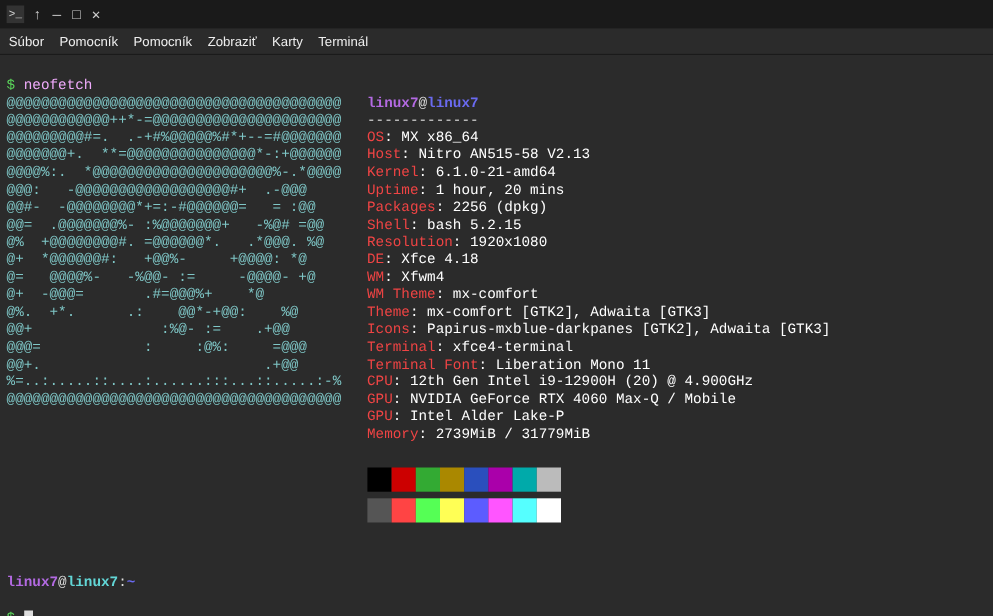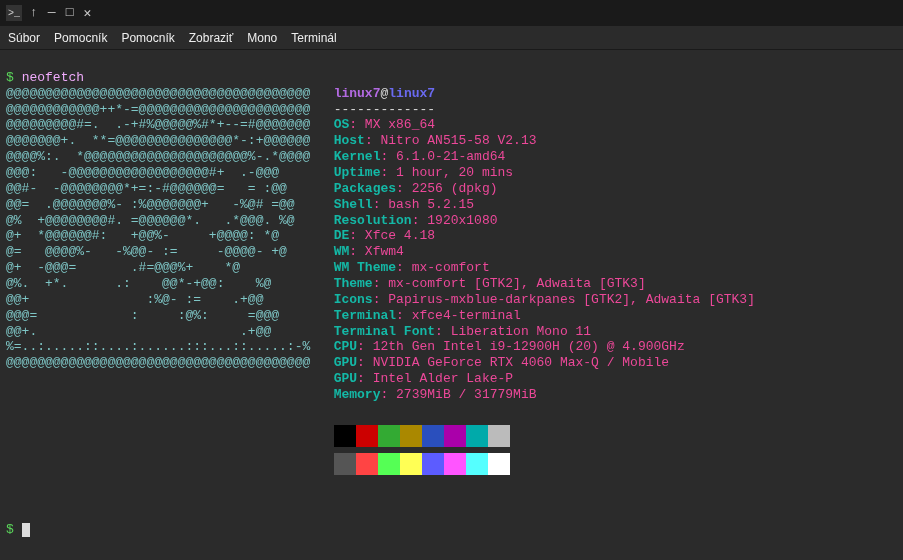--- a/index.html
+++ b/index.html
@@ -47,22 +47,22 @@
     color: #ccc;
     line-height: 1.22;
     font-size: 13px;
     white-space: pre;
   }
   .prompt-dollar { color: #5bd75b; }
   .cmd { color: #f0abfc; }
   .row { display:flex; }
   .ascii { color: #7fc7c7; }
   .info { margin-left: 16px; }
-  .key { color: #14b8a6; font-weight: bold; }
-  .val { color: #ec4899; }
+  .key { color: #ef4444; font-weight: normal; }
+  .val { color: #ffffff; }
   .user { color: #b36ae2; font-weight: bold;}
   .at { color: #ddd; }
   .host { color: #6a6af0; font-weight: bold;}
   .dashes { color:#ddd;}
   .swatches { display:flex; margin-top:6px; margin-left:16px;}
   .sw { width:22px; height:22px; }
   .prompt-line .user2 { color:#b36ae2; font-weight:bold;}
   .prompt-line .host2 { color:#62d6d6; font-weight:bold;}
   .prompt-line .path { color:#6a6af0; font-weight:bold;}
   .prompt-line .sep { color:#ddd;}
@@ -79,22 +79,23 @@
     <span>□</span>
     <span>✕</span>
   </div>
 </div>
 
 <div class="menubar">
   <span>Súbor</span>
   <span>Pomocník</span>
   <span>Pomocník</span>
   <span>Zobraziť</span>
-  <span>Mono</span>
+  <span>Karty</span>
   <span>Terminál</span>
 </div>
 
 <div class="term">
 <span class="prompt-dollar">$</span> <span class="cmd">neofetch</span>
 <div id="neofetch-body"><div class="row"><span class="ascii">@@@@@@@@@@@@@@@@@@@@@@@@@@@@@@@@@@@@@@@   </span><span class="info" style="margin-left: 0px;"><span class="user">linux7</span><span class="at">@</span><span class="host">linux7</span></span></div><div class="row"><span class="ascii">@@@@@@@@@@@@++*-=@@@@@@@@@@@@@@@@@@@@@@   </span><span class="info" style="margin-left: 0px;"><span class="dashes">-------------</span></span></div><div class="row"><span class="ascii">@@@@@@@@@#=.  .-+#%@@@@@%#*+--=#@@@@@@@   </span><span class="info" style="margin-left: 0px;"><span class="key">OS</span><span class="val">: MX x86_64</span></span></div><div class="row"><span class="ascii">@@@@@@@+.  **=@@@@@@@@@@@@@@@*-:+@@@@@@   </span><span class="info" style="margin-left: 0px;"><span class="key">Host</span><span class="val">: Nitro AN515-58 V2.13</span></span></div><div class="row"><span class="ascii">@@@@%:.  *@@@@@@@@@@@@@@@@@@@@@%-.*@@@@   </span><span class="info" style="margin-left: 0px;"><span class="key">Kernel</span><span class="val">: 6.1.0-21-amd64</span></span></div><div class="row"><span class="ascii">@@@:   -@@@@@@@@@@@@@@@@@@#+  .-@@@       </span><span class="info" style="margin-left: 0px;"><span class="key">Uptime</span><span class="val">: 1 hour, 20 mins</span></span></div><div class="row"><span class="ascii">@@#-  -@@@@@@@@*+=:-#@@@@@@=   = :@@      </span><span class="info" style="margin-left: 0px;"><span class="key">Packages</span><span class="val">: 2256 (dpkg)</span></span></div><div class="row"><span class="ascii">@@=  .@@@@@@@%- :%@@@@@@@+   -%@# =@@     </span><span class="info" style="margin-left: 0px;"><span class="key">Shell</span><span class="val">: bash 5.2.15</span></span></div><div class="row"><span class="ascii">@%  +@@@@@@@@#. =@@@@@@*.   .*@@@. %@     </span><span class="info" style="margin-left: 0px;"><span class="key">Resolution</span><span class="val">: 1920x1080</span></span></div><div class="row"><span class="ascii">@+  *@@@@@@#:   +@@%-     +@@@@: *@       </span><span class="info" style="margin-left: 0px;"><span class="key">DE</span><span class="val">: Xfce 4.18</span></span></div><div class="row"><span class="ascii">@=   @@@@%-   -%@@- :=     -@@@@- +@      </span><span class="info" style="margin-left: 0px;"><span class="key">WM</span><span class="val">: Xfwm4</span></span></div><div class="row"><span class="ascii">@+  -@@@=       .#=@@@%+    *@            </span><span class="info" style="margin-left: 0px;"><span class="key">WM Theme</span><span class="val">: mx-comfort</span></span></div><div class="row"><span class="ascii">@%.  +*.      .:    @@*-+@@:    %@        </span><span class="info" style="margin-left: 0px;"><span class="key">Theme</span><span class="val">: mx-comfort [GTK2], Adwaita [GTK3]</span></span></div><div class="row"><span class="ascii">@@+               :%@- :=    .+@@         </span><span class="info" style="margin-left: 0px;"><span class="key">Icons</span><span class="val">: Papirus-mxblue-darkpanes [GTK2], Adwaita [GTK3]</span></span></div><div class="row"><span class="ascii">@@@=            :     :@%:     =@@@       </span><span class="info" style="margin-left: 0px;"><span class="key">Terminal</span><span class="val">: xfce4-terminal</span></span></div><div class="row"><span class="ascii">@@+.                          .+@@        </span><span class="info" style="margin-left: 0px;"><span class="key">Terminal Font</span><span class="val">: Liberation Mono 11</span></span></div><div class="row"><span class="ascii">%=..:.....::....:......:::...::.....:-%   </span><span class="info" style="margin-left: 0px;"><span class="key">CPU</span><span class="val">: 12th Gen Intel i9-12900H (20) @ 4.900GHz</span></span></div><div class="row"><span class="ascii">@@@@@@@@@@@@@@@@@@@@@@@@@@@@@@@@@@@@@@@   </span><span class="info" style="margin-left: 0px;"><span class="key">GPU</span><span class="val">: NVIDIA GeForce RTX 4060 Max-Q / Mobile</span></span></div><div class="row"><span class="ascii">                                          </span><span class="info" style="margin-left: 0px;"><span class="key">GPU</span><span class="val">: Intel Alder Lake-P</span></span></div><div class="row"><span class="ascii">                                          </span><span class="info" style="margin-left: 0px;"><span class="key">Memory</span><span class="val">: 2739MiB / 31779MiB</span></span></div><div class="row"><span class="ascii">                                          </span><span class="info" style="margin-left: 0px;"></span></div><div class="row"><span class="ascii">                                          </span><div class="swatches" style="margin-left: 0px;"><div class="sw" style="background: rgb(0, 0, 0);"></div><div class="sw" style="background: rgb(204, 0, 0);"></div><div class="sw" style="background: rgb(51, 170, 51);"></div><div class="sw" style="background: rgb(170, 136, 0);"></div><div class="sw" style="background: rgb(42, 79, 189);"></div><div class="sw" style="background: rgb(170, 0, 170);"></div><div class="sw" style="background: rgb(0, 170, 170);"></div><div class="sw" style="background: rgb(187, 187, 187);"></div></div></div><div class="row"><span class="ascii">                                          </span><div class="swatches" style="margin-left: 0px;"><div class="sw" style="background: rgb(85, 85, 85);"></div><div class="sw" style="background: rgb(255, 68, 68);"></div><div class="sw" style="background: rgb(85, 255, 85);"></div><div class="sw" style="background: rgb(255, 255, 85);"></div><div class="sw" style="background: rgb(92, 92, 255);"></div><div class="sw" style="background: rgb(255, 85, 255);"></div><div class="sw" style="background: rgb(85, 255, 255);"></div><div class="sw" style="background: rgb(255, 255, 255);"></div></div></div></div>
 <div> </div>
+<div class="prompt-line"><span class="user2">linux7</span><span class="sep">@</span><span class="host2">linux7</span><span class="sep">:</span><span class="path">~</span></div>
 <div><span class="prompt-dollar">$</span> <span class="cursor"></span></div>
 </div>
 
 </body></html>

